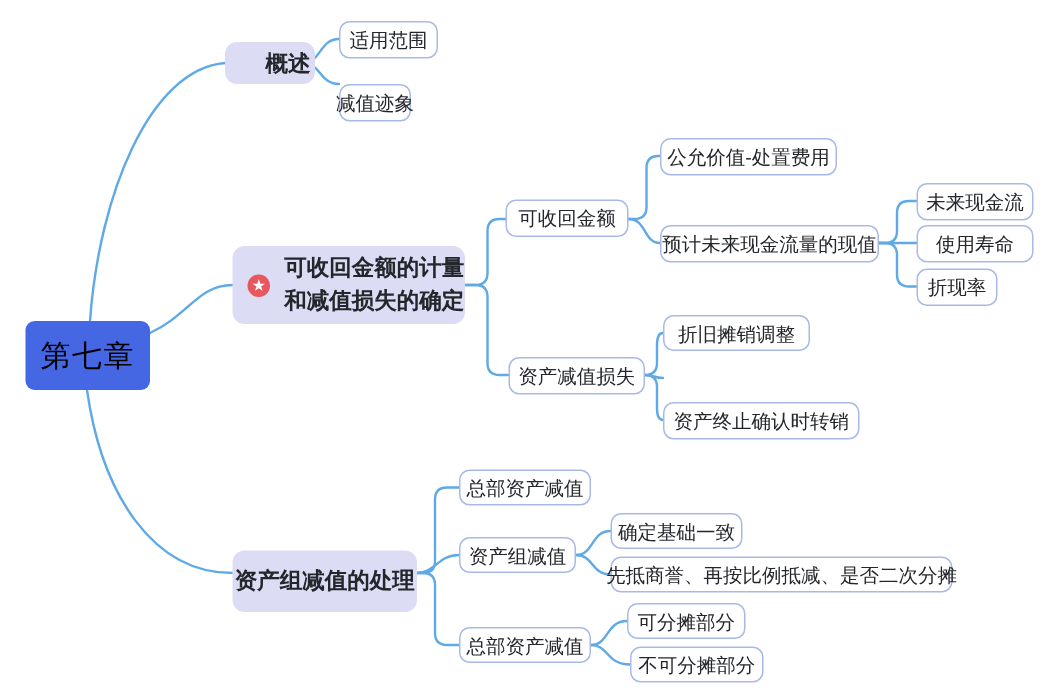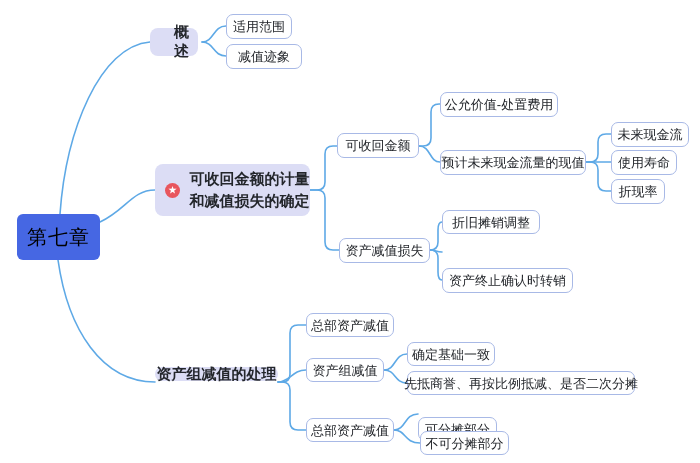--- a/index.html
+++ b/index.html
@@ -81,82 +81,82 @@
     <path d="M 384,370 C 396,370 394,383 407,383"></path>
 
     <path d="M 394,430 C 406,430 404,414 418,414"></path>
     <path d="M 394,430 C 406,430 404,443 420,443"></path>
   </svg>
 
   <div class="node root" style="left:17px;top:214px;width:83px;height:46px;">
     <span>第七章</span>
   </div>
 
-  <div class="node branch" style="left:150px;top:28px;width:48px;height:28px;padding-left:24px;">
+  <div class="node branch" style="left:150px;top:28px;width:60px;height:28px;padding-left:24px;">
     <span>概述</span>
   </div>
   <div class="node leaf" style="left:226px;top:14px;width:66px;height:25px;align-items:center;">
     <span>适用范围</span>
   </div>
-  <div class="node leaf" style="left:226px;top:44px;width:76px;height:25px;">
+  <div class="node leaf" style="left:226px;top:56px;width:48px;height:25px;">
     <span>减值迹象</span>
   </div>
 
   <div class="node branch branch-b" style="left:155px;top:164px;width:155px;height:52px;">
     <span class="star">★</span>
     <span class="label">可收回金额的计量和减值损失的确定</span>
   </div>
 
   <div class="node leaf" style="left:337px;top:133px;width:82px;height:25px;">
     <span>可收回金额</span>
   </div>
   <div class="node leaf" style="left:440px;top:92px;width:118px;height:25px;">
     <span>公允价值-处置费用</span>
   </div>
   <div class="node leaf" style="left:440px;top:150px;width:146px;height:25px;">
     <span>预计未来现金流量的现值</span>
   </div>
   <div class="node leaf" style="left:611px;top:122px;width:78px;height:25px;">
     <span>未来现金流</span>
   </div>
-  <div class="node leaf" style="left:611px;top:150px;width:66px;height:25px;">
+  <div class="node leaf" style="left:611px;top:150px;width:78px;height:25px;">
     <span>使用寿命</span>
   </div>
   <div class="node leaf" style="left:611px;top:179px;width:54px;height:25px;">
     <span>折现率</span>
   </div>
 
   <div class="node leaf" style="left:339px;top:238px;width:91px;height:25px;">
     <span>资产减值损失</span>
   </div>
   <div class="node leaf" style="left:442px;top:210px;width:98px;height:24px;">
     <span>折旧摊销调整</span>
   </div>
   <div class="node leaf" style="left:442px;top:268px;width:131px;height:25px;">
     <span>资产终止确认时转销</span>
   </div>
 
-  <div class="node branch" style="left:155px;top:367px;width:123px;height:14px;">
+  <div class="node branch" style="left:155px;top:367px;width:123px;height:41px;">
     <span>资产组减值的处理</span>
   </div>
   <div class="node leaf" style="left:306px;top:313px;width:88px;height:24px;">
     <span>总部资产减值</span>
   </div>
   <div class="node leaf" style="left:306px;top:358px;width:78px;height:24px;">
     <span>资产组减值</span>
   </div>
   <div class="node leaf" style="left:407px;top:342px;width:88px;height:24px;">
     <span>确定基础一致</span>
   </div>
   <div class="node leaf" style="left:407px;top:371px;width:228px;height:24px;">
     <span>先抵商誉、再按比例抵减、是否二次分摊</span>
   </div>
   <div class="node leaf" style="left:306px;top:418px;width:88px;height:24px;">
     <span>总部资产减值</span>
   </div>
-  <div class="node leaf" style="left:418px;top:402px;width:79px;height:24px;margin-top:15px;">
+  <div class="node leaf" style="left:418px;top:402px;width:79px;height:24px;">
     <span>可分摊部分</span>
   </div>
   <div class="node leaf" style="left:420px;top:431px;width:89px;height:24px;">
     <span>不可分摊部分</span>
   </div>
 
 </div>
 
 </body></html>

